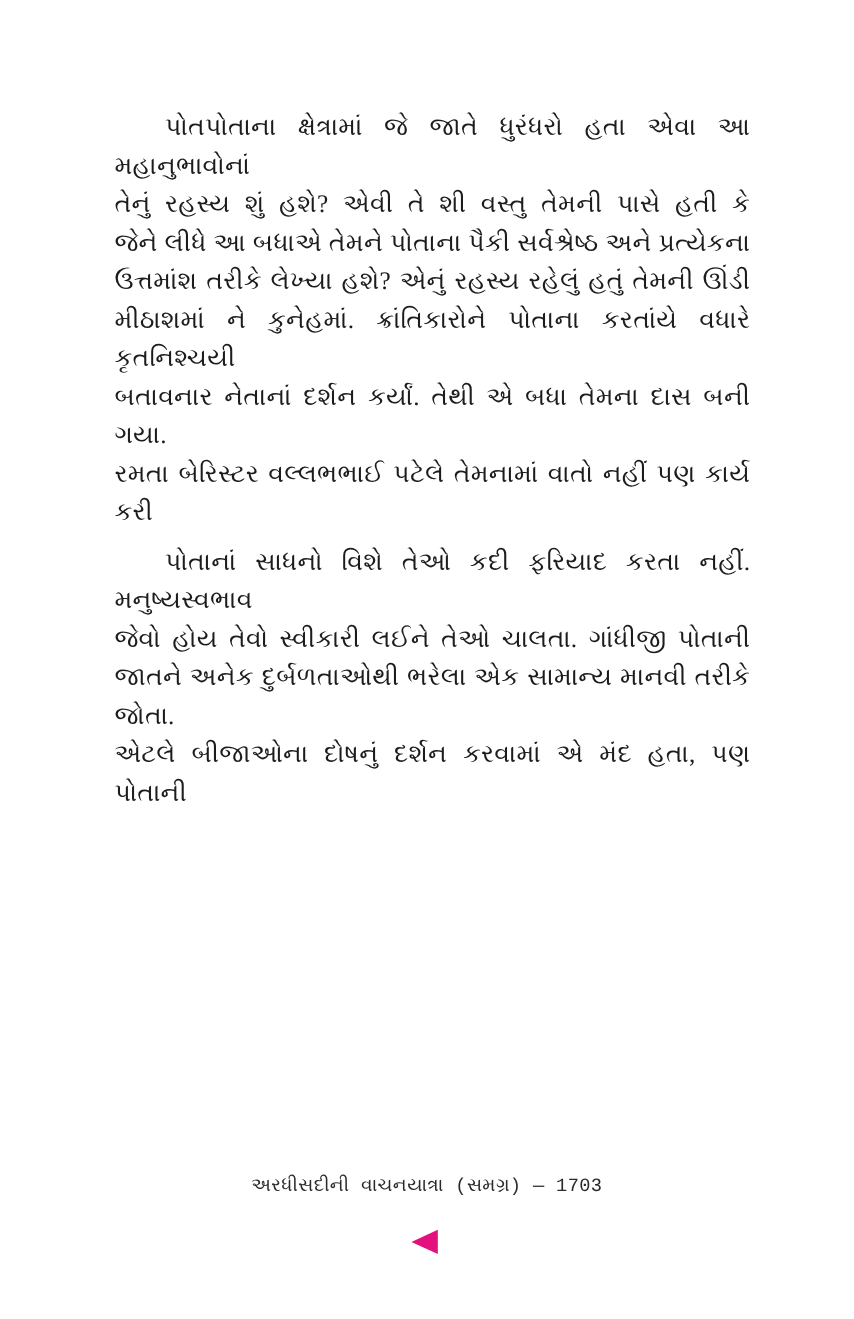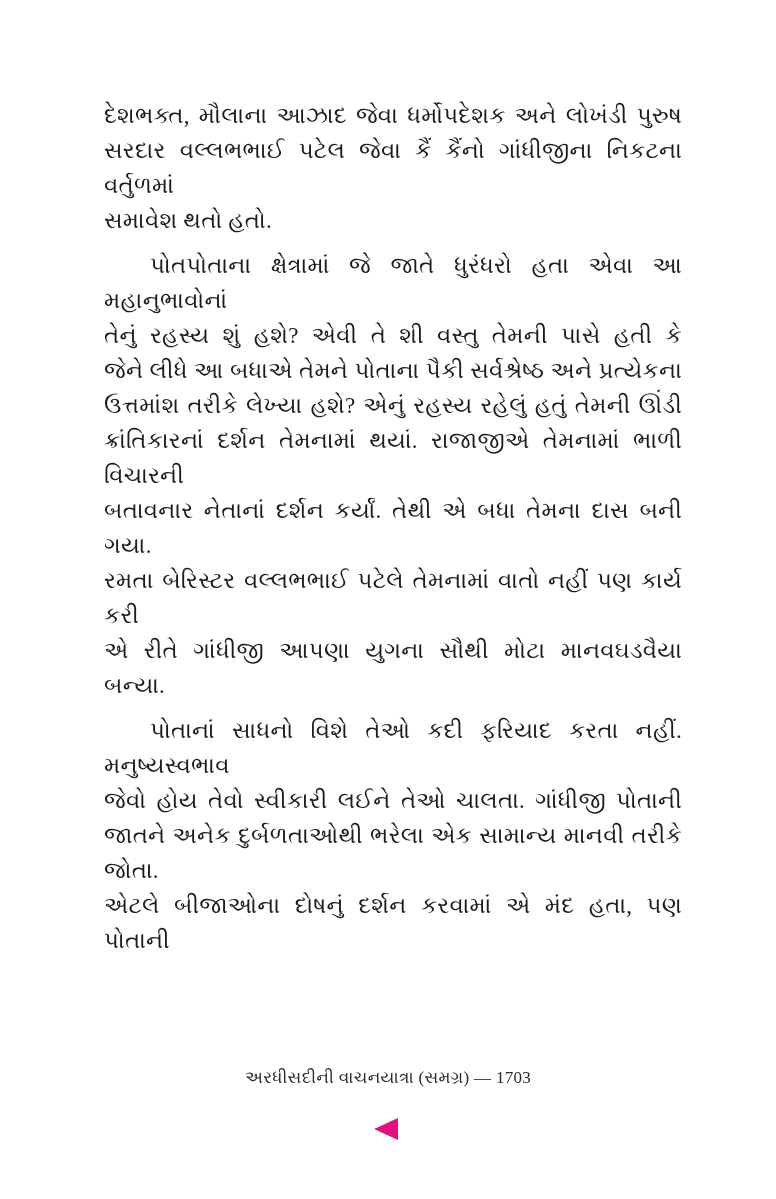--- a/index.html
+++ b/index.html
@@ -46,55 +46,50 @@
   }
   .footer {
     position: absolute;
     top: 1068px;
     left: 0;
     width: 776px;
     text-align: center;
     font-size: 17px;
     color: #2a2a2a;
     letter-spacing: 0.3px;
+    font-family: Liberation Mono, monospace;
   }
   .nav-triangle {
     position: absolute;
     left: 374px;
     top: 1118px;
     width: 0;
     height: 0;
     border-top: 11px solid transparent;
     border-bottom: 11px solid transparent;
     border-right: 24px solid #e4107e;
     cursor: pointer;
   }
 </style>
 </head>
 <body>
 
 <div class="page">
 
   <div class="text-block">
 
-    <div class="para">
-      <div class="line">દેશભક્ત, મૌલાના આઝાદ જેવા ધર્મોપદેશક અને લોખંડી પુરુષ</div>
-      <div class="line">સરદાર વલ્લભભાઈ પટેલ જેવા કૈં કૈંનો ગાંધીજીના નિકટના વર્તુળમાં</div>
-      <div class="line short">સમાવેશ થતો હતો.</div>
-    </div>
 
     <div class="para">
       <div class="line indent">પોતપોતાના ક્ષેત્રામાં જે જાતે ધુરંધરો હતા એવા આ મહાનુભાવોનાં</div>
       <div class="line">તેનું રહસ્ય શું હશે? એવી તે શી વસ્તુ તેમની પાસે હતી કે</div>
       <div class="line">જેને લીધે આ બધાએ તેમને પોતાના પૈકી સર્વશ્રેષ્ઠ અને પ્રત્યેકના</div>
       <div class="line">ઉત્તમાંશ તરીકે લેખ્યા હશે? એનું રહસ્ય રહેલું હતું તેમની ઊંડી</div>
-      <div class="line">ક્રાંતિકારનાં દર્શન તેમનામાં થયાં. રાજાજીએ તેમનામાં ભાળી વિચારની</div>
+      <div class="line">મીઠાશમાં ને કુનેહમાં. ક્રાંતિકારોને પોતાના કરતાંયે વધારે કૃતનિશ્ચયી</div>
       <div class="line">બતાવનાર નેતાનાં દર્શન કર્યાં. તેથી એ બધા તેમના દાસ બની ગયા.</div>
       <div class="line">રમતા બેરિસ્ટર વલ્લભભાઈ પટેલે તેમનામાં વાતો નહીં પણ કાર્ય કરી</div>
-      <div class="line short">એ રીતે ગાંધીજી આપણા યુગના સૌથી મોટા માનવઘડવૈયા બન્યા.</div>
     </div>
 
     <div class="para">
       <div class="line indent">પોતાનાં સાધનો વિશે તેઓ કદી ફરિયાદ કરતા નહીં. મનુષ્યસ્વભાવ</div>
       <div class="line">જેવો હોય તેવો સ્વીકારી લઈને તેઓ ચાલતા. ગાંધીજી પોતાની</div>
       <div class="line">જાતને અનેક દુર્બળતાઓથી ભરેલા એક સામાન્ય માનવી તરીકે જોતા.</div>
       <div class="line">એટલે બીજાઓના દોષનું દર્શન કરવામાં એ મંદ હતા, પણ પોતાની</div>
 
     </div>
 

